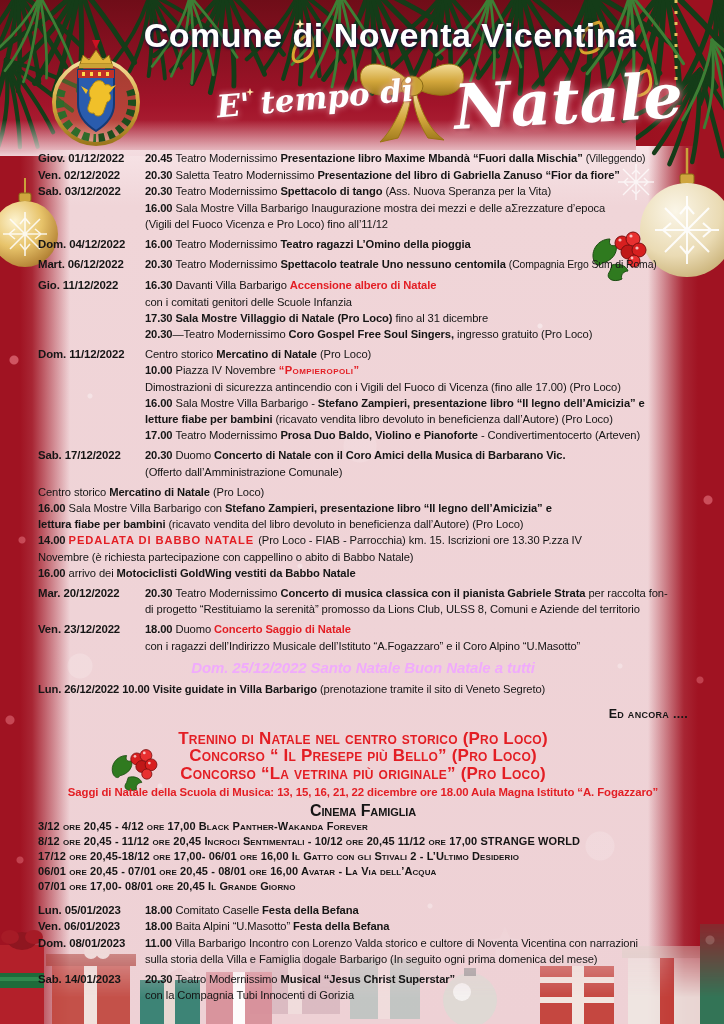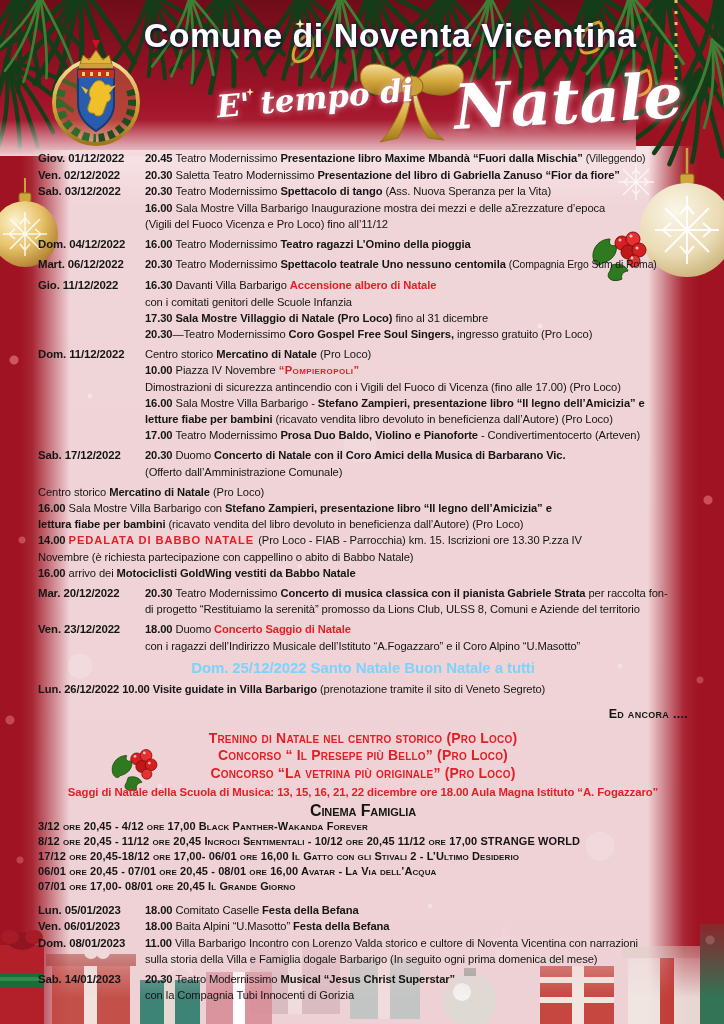--- a/index.html
+++ b/index.html
@@ -68,27 +68,27 @@
     font-size:11.2px;line-height:16.2px;color:#151515;letter-spacing:-.1px;}
   .evt{display:flex;margin-top:4px;}
   .evt.nogap{margin-top:0;}
   .date{flex:0 0 107px;font-weight:bold;font-size:11.4px;}
   .body{flex:1;}
   .s-b{font-weight:bold;}
   .s-sm{font-size:10.4px;}
   .s-r{color:#e31e24;font-weight:bold;}
   .s-rs{color:#e31e24;font-weight:bold;letter-spacing:.9px;}
   .s-rsc{color:#e31e24;font-weight:bold;font-variant:small-caps;letter-spacing:.4px;}
-  .notice{color:#7dd3fc;font-weight:bold;text-align:center;
+  .notice{color:#f0abfc;font-weight:bold;font-style:italic;text-align:center;
     font-size:15px;margin:6px 0 5px;}
   .fullrow{margin-top:1px;}
   .edanc{text-align:right;font-variant:small-caps;font-weight:bold;
     font-size:12.5px;margin:9px 0 7px;letter-spacing:.3px;}
   .extra{text-align:center;}
-  .x-sc{color:#e31e24;font-weight:bold;font-variant:small-caps;font-size:14px;line-height:17.5px;letter-spacing:.2px;}
+  .x-sc{color:#e31e24;font-weight:bold;font-variant:small-caps;font-size:17px;line-height:17.5px;letter-spacing:.2px;}
   .x-r{color:#e31e24;font-weight:bold;font-size:11.4px;line-height:16px;margin-top:2px;}
   .cinetitle{text-align:center;font-variant:small-caps;font-weight:bold;font-size:16px;margin-top:3px;}
   .cine{text-align:left;font-variant:small-caps;font-weight:bold;font-size:11px;line-height:15px;letter-spacing:.1px;}
   .jan{margin-top:8px;}
 </style>
 </head>
 <body>
 
 <div class="page">
 

